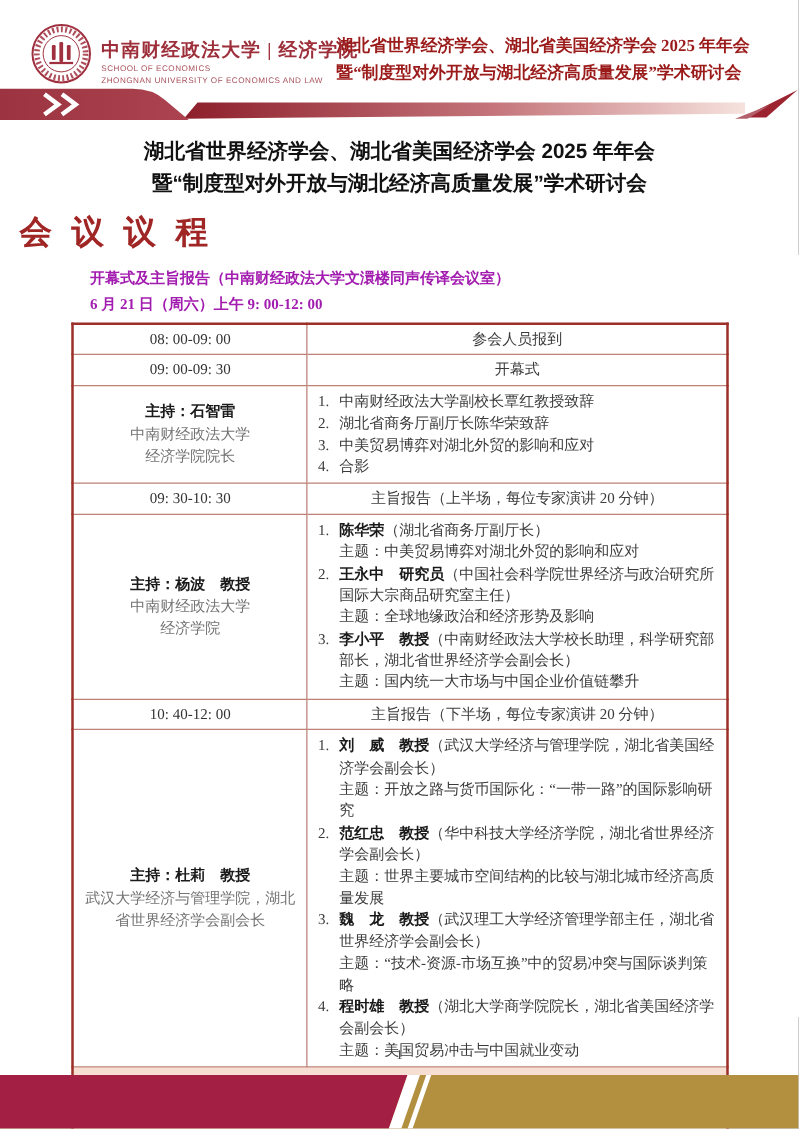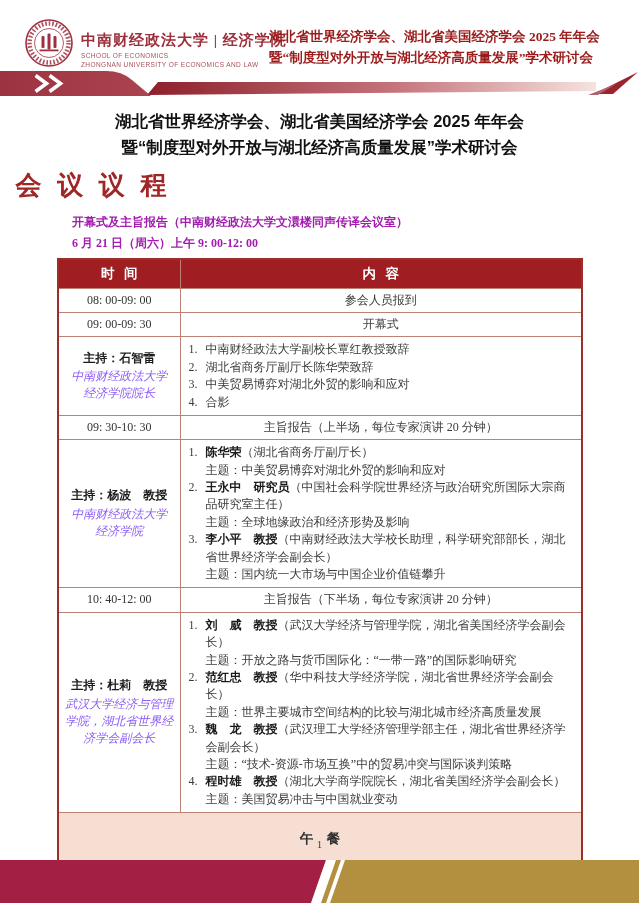--- a/index.html
+++ b/index.html
@@ -34,21 +34,21 @@
     border-collapse:collapse; font-size:12px; line-height:1.45;
     border:2px solid #9c2f27; }
   .sched th, .sched td { border:1px solid #bd8176; }
   .sched th { background:#a01e22; color:#ffffff; font-size:13.5px; font-weight:bold;
     letter-spacing:.7em; padding:4px 0 4px .7em; text-align:center; }
   .col-time { width:122px; }
   td.t { text-align:center; padding:3px 2px; color:#333; }
   td.c { text-align:center; padding:3px 6px; }
   td.host { text-align:center; vertical-align:middle; padding:3px 5px; }
   .ht { font-weight:bold; color:#1a1a1a; margin-bottom:1px; }
-  .hl { color:#8b5cf6;font-style:italic; }
+  .hl { color:#737373; }
   td.items { padding:4px 8px 4px 8px; vertical-align:middle; text-align:left; }
   .item { position:relative; padding-left:17px; }
   .item .num { position:absolute; left:0; top:0; }
   .item .nm { font-weight:bold; color:#1a1a1a; }
   .topic { padding-left:17px; }
   tr.lunch td { background:#f7ded2; text-align:center; font-weight:bold; color:#2f2f2f;
     font-size:13.5px; padding:16px 0; border-left:none; border-right:none; }
   
   .page-num { position:absolute; top:838px; left:0; width:639px; text-align:center;
     font-size:11px; color:#444; }
@@ -111,24 +111,20 @@
 
   <div class="agenda-title">会议议程</div>
 
   <div class="session-info">
     <div>开幕式及主旨报告（中南财经政法大学文澴楼同声传译会议室）</div>
     <div>6 月 21 日（周六）上午 9: 00-12: 00</div>
   </div>
 
   <table class="sched">
     <tbody>
-        <tr>
-      <th class="col-time">时间</th>
-      <th>内容</th>
-    </tr>
 
     <tr>
       <td class="t">08: 00-09: 00</td>
       <td class="c">参会人员报到</td>
     </tr>
 
     <tr>
       <td class="t">09: 00-09: 30</td>
       <td class="c">开幕式</td>
     </tr>

